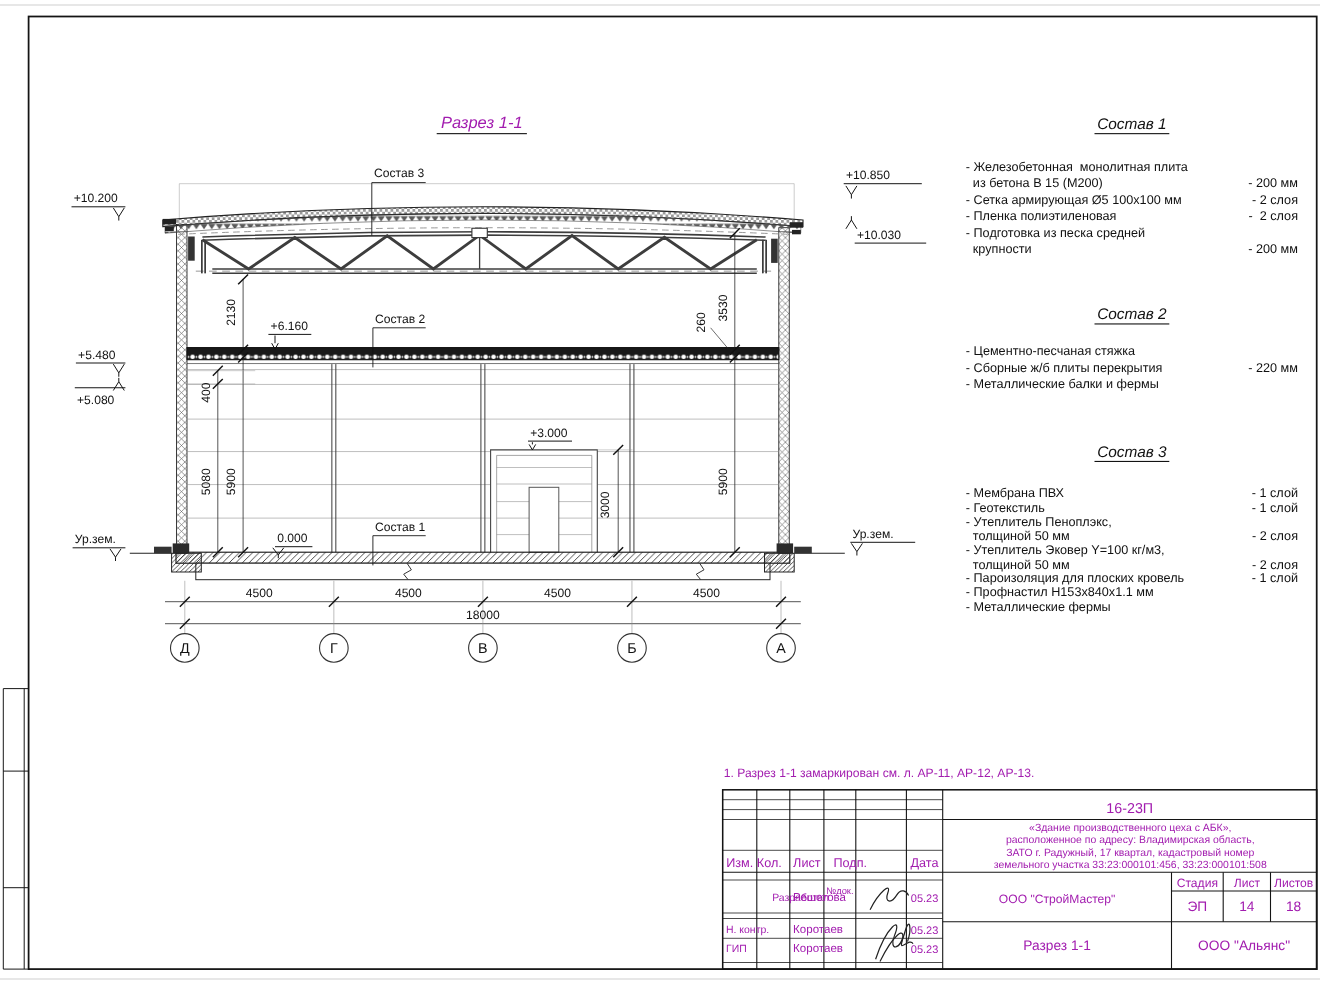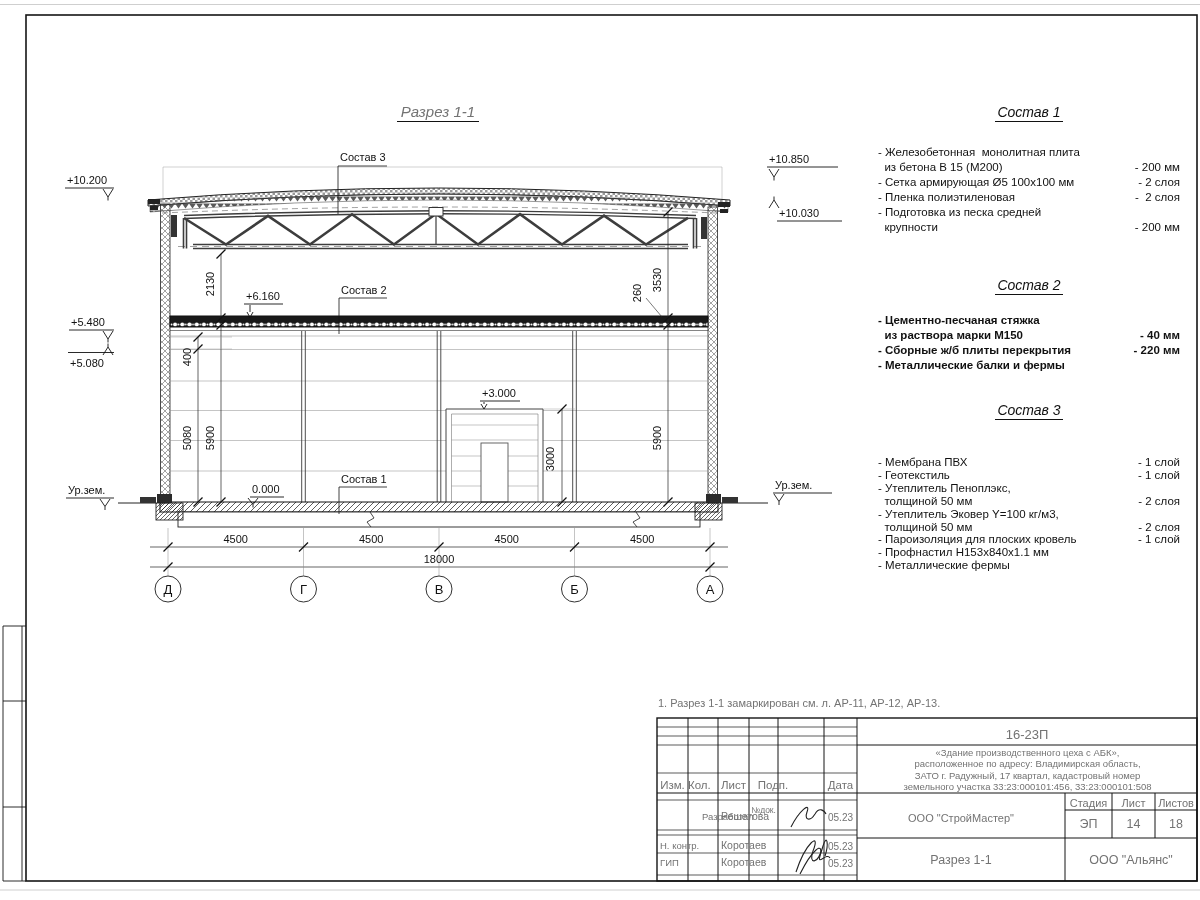--- a/index.html
+++ b/index.html
@@ -1,19 +1,19 @@
 <!DOCTYPE html>
 <html><head>
 <meta charset="utf-8">
 <style>
   html,body{margin:0;padding:0;background:#fff;}
   #sheet{position:relative;width:1200px;height:900px;background:#ffffff;overflow:hidden;
          font-family:"Liberation Sans",sans-serif;color:#111;}
   .abs{position:absolute;}
-  .t{font-family:"Liberation Sans",sans-serif;color:#737373;}
+  .t{font-family:"Liberation Sans",sans-serif;color:#a21caf;}
   svg{position:absolute;left:0;top:0;}
   svg text{font-family:"Liberation Sans",sans-serif;fill:#121212;}
   .sheet-title{font-style:italic;font-size:15px;}
   .sheet-title span{border-bottom:1px solid #121212;padding:0 4px 1px 4px;}
   .comp{position:absolute;width:302px;}
   .comp-title{text-align:center;font-size:14px;font-style:italic;}
   .comp-title span{border-bottom:1px solid #121212;padding:0 2px 1px 2px;}
   .ci{display:flex;justify-content:space-between;font-size:11.5px;}
   .ci span{white-space:pre;}
   .tb{position:absolute;font-size:11px;}
@@ -364,43 +364,39 @@
         </div>
       <div class="ci">
           <span>  крупности</span>
           <span>- 200 мм</span>
         </div>
     </div>
   </div>
 
   <div class="comp" style="left:878px;top:277px;">
     <div class="comp-title"><span>Состав 2</span></div>
-    <div style="margin-top:20px;line-height:15px;font-weight:bold;">
+    <div style="margin-top:20px;line-height:15px;">
       <div class="ci">
           <span>- Цементно-песчаная стяжка</span>
           <span></span>
-        </div>
-      <div class="ci">
-          <span>  из раствора марки М150</span>
-          <span>- 40 мм</span>
         </div>
       <div class="ci">
           <span>- Сборные ж/б плиты перекрытия</span>
           <span>- 220 мм</span>
         </div>
       <div class="ci">
           <span>- Металлические балки и фермы</span>
           <span></span>
         </div>
     </div>
   </div>
 
   <div class="comp" style="left:878px;top:402px;">
     <div class="comp-title"><span>Состав 3</span></div>
-    <div style="margin-top:38px;line-height:12.9px;">
+    <div style="margin-top:25px;line-height:12.9px;">
       <div class="ci">
           <span>- Мембрана ПВХ</span>
           <span>- 1 слой</span>
         </div>
       <div class="ci">
           <span>- Геотекстиль</span>
           <span>- 1 слой</span>
         </div>
       <div class="ci">
           <span>- Утеплитель Пеноплэкс,</span>

